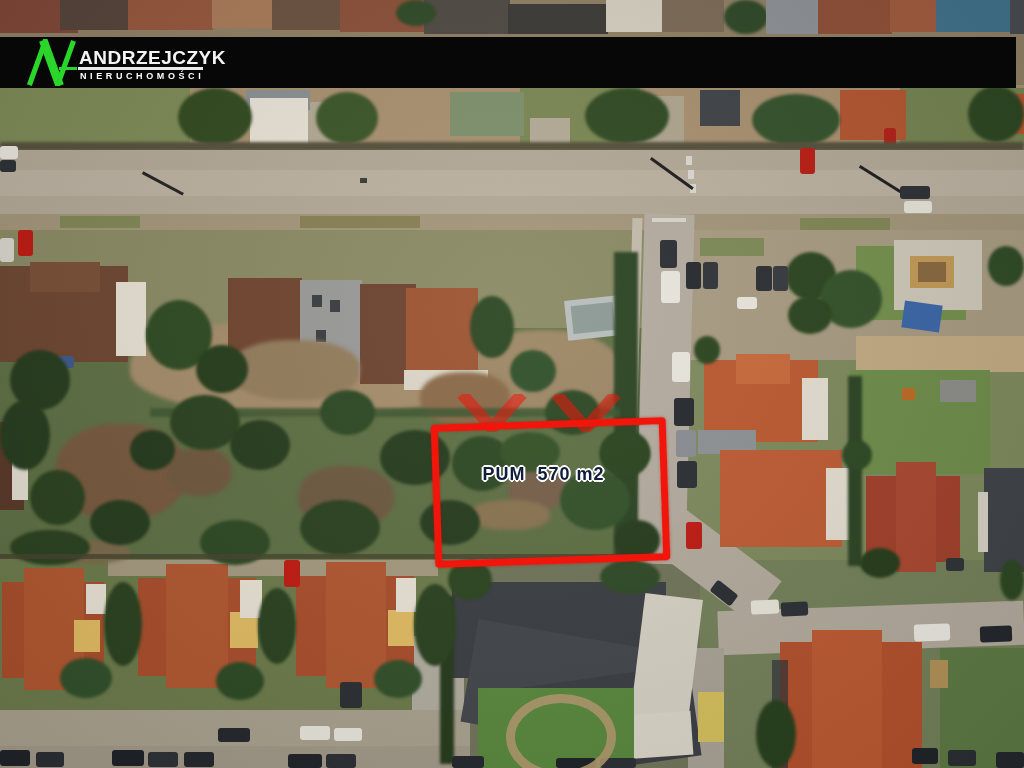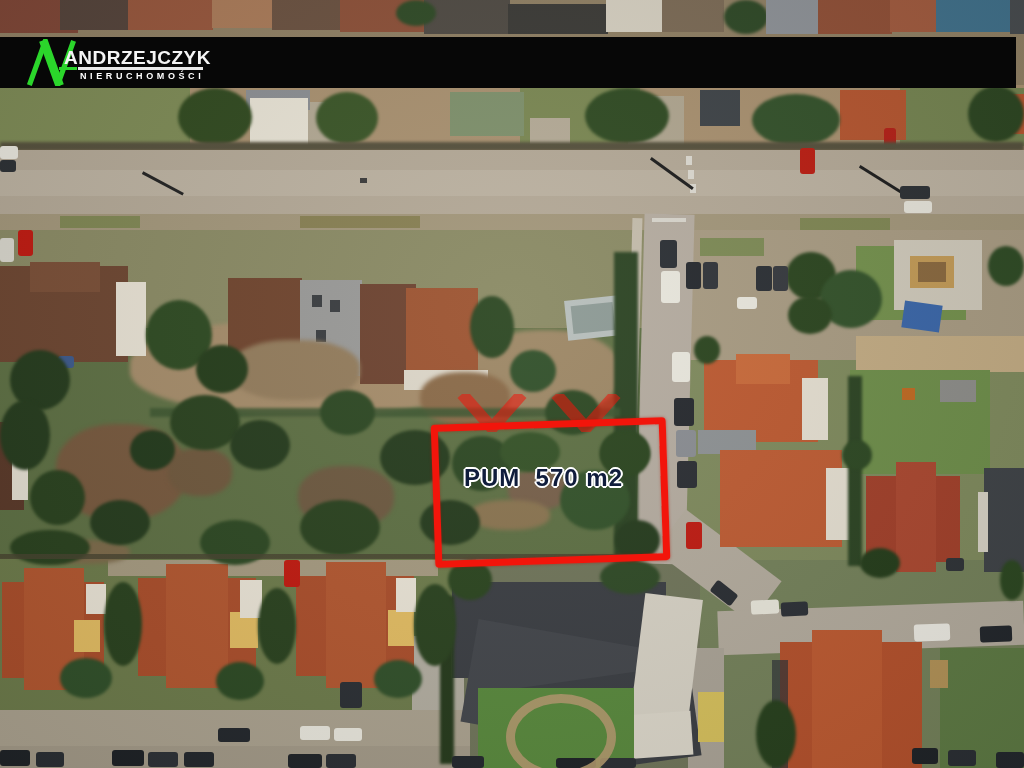--- a/index.html
+++ b/index.html
@@ -11,34 +11,34 @@
   #photo::after{
     content:"";position:absolute;inset:0;pointer-events:none;
     background:radial-gradient(ellipse at 50% 40%, rgba(255,255,255,0.05), rgba(0,0,0,0.10));
   }
   .scn{position:absolute;}
   
   .banner{position:absolute;left:0;top:37px;width:1016px;height:51px;
     background:var(--banner-bg,#070707);z-index:50;}
   .logo-mark{position:absolute;left:26px;top:2px;width:50px;height:47px;}
   .logo-mark polyline{fill:none;stroke:var(--logo-green,#2bd62b);stroke-width:11;}
-  .brand-name{position:absolute;left:64px;top:11px;font-size:19px;font-weight:bold;
+  .brand-name{position:absolute;left:79px;top:11px;font-size:19px;font-weight:bold;
     color:var(--banner-text,#f4f4f4);letter-spacing:.5px;line-height:1;}
   .brand-rule{position:absolute;left:78px;top:30px;width:125px;height:2.5px;background:#e9e9e9;}
   .brand-rule-green{position:absolute;left:59px;top:30px;width:18px;height:2.5px;background:var(--logo-green,#2bd62b);}
   .brand-sub{position:absolute;left:80px;top:35px;font-size:9px;font-weight:bold;
     color:#ffffff;letter-spacing:3.6px;line-height:1;}
   
   .watermark{position:absolute;left:438px;top:394px;width:200px;height:38px;opacity:.55;z-index:40;}
   .watermark polyline{fill:none;stroke:var(--plot-red,#f2150b);stroke-width:12;}
   .plot-rect{position:absolute;left:433px;top:421px;width:221px;height:129px;
     border:7px solid var(--plot-red,#f2150b);border-radius:4px;transform:rotate(-1.9deg);
     box-shadow:0 0 3px rgba(170,20,8,.55), inset 0 0 3px rgba(170,20,8,.4);z-index:45;}
   .plot-label{position:absolute;left:433px;top:464px;width:221px;text-align:center;
-    font-size:24px;font-weight:bold;letter-spacing:1px;white-space:pre;z-index:46;
+    font-size:18px;font-weight:bold;letter-spacing:1px;white-space:pre;z-index:46;
     color:var(--plot-text,#101d3c);
     text-shadow:-2px 0 0 #fff,2px 0 0 #fff,0 -2px 0 #fff,0 2px 0 #fff,
       -1px -1px 0 #fff,1px -1px 0 #fff,-1px 1px 0 #fff,1px 1px 0 #fff;}
   .ring{position:absolute;left:506px;top:694px;width:92px;height:68px;
     border:9px solid #b29a6e;border-radius:50%;opacity:.9;}
 </style>
 </head>
 <body>
 
 <div class="stage">

